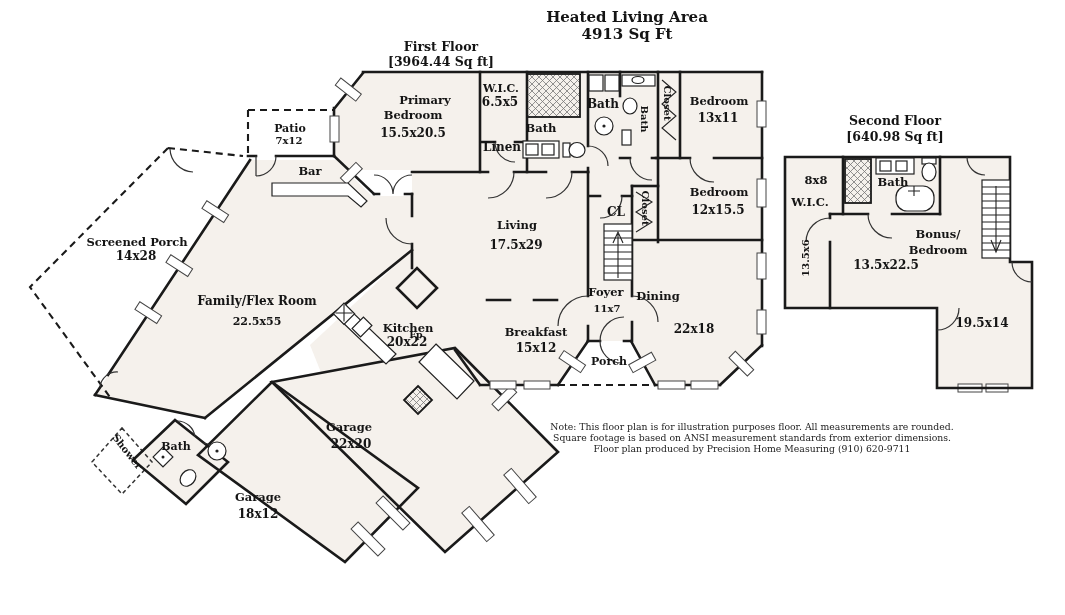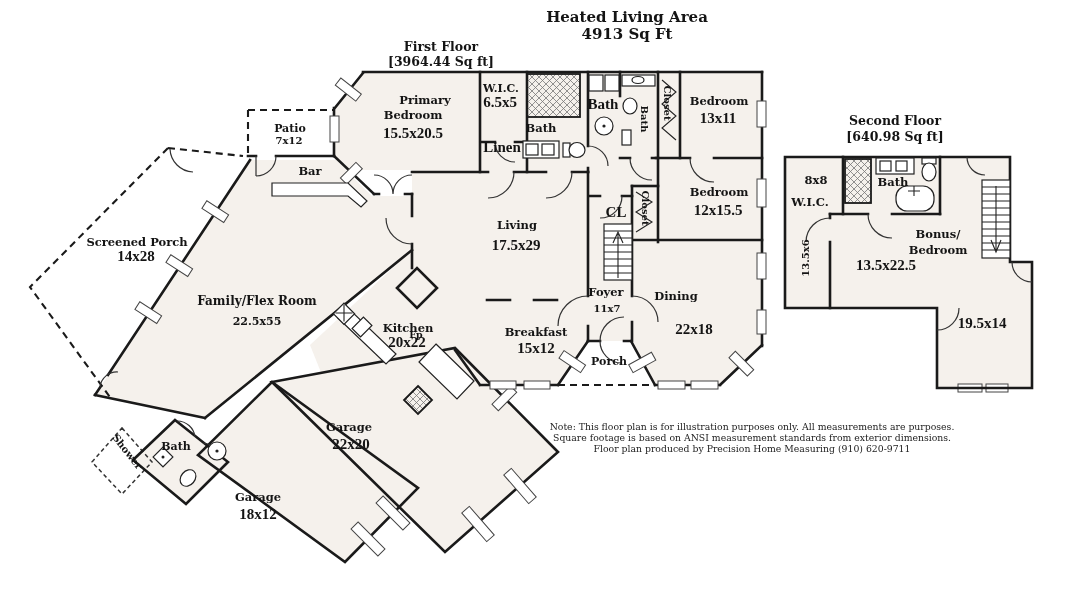--- a/index.html
+++ b/index.html
@@ -14,21 +14,21 @@
   .thin{stroke:#222;stroke-width:1.2;fill:#ffffff;}
   .thinline{stroke:#222;stroke-width:1.1;fill:none;}
   .arc{stroke:#333;stroke-width:1.2;fill:none;}
   .win{fill:#fff;stroke:#444;stroke-width:1;}
   .xhr{fill:url(#xh);stroke:#1a1a1a;stroke-width:1.8;}
   .lb{position:absolute;transform:translate(-50%,-50%);white-space:nowrap;color:var(--label_text,#141414);
       font-weight:bold;text-align:center;line-height:1;}
   .lv{transform:translate(-50%,-50%) rotate(90deg);}
   .lvu{transform:translate(-50%,-50%) rotate(-90deg);}
   .ldiag{transform:translate(-50%,-50%) rotate(52deg);}
-  .s9{font-size:9.5px;margin-top:48px;} .s10{font-size:10px;} .s105{font-size:15px;font-family:Liberation Serif, serif;} .s11{font-size:11px;}
+  .s9{font-size:9.5px;margin-top:48px;} .s10{font-size:10px;} .s105{font-size:12px;} .s11{font-size:11px;}
   .s115{font-size:11.5px;} .s12{font-size:12px;} .s125{font-size:12.5px;} .s15{font-size:15px;text-align:center;}
   .note-line{position:absolute;transform:translateX(-50%);white-space:nowrap;color:#222;
       font-size:9.3px;font-weight:normal;}
   #copyright{position:absolute;left:10px;top:572px;font-size:20px;font-weight:normal;
       color:var(--copyright_gray,#acacac);letter-spacing:1px;}
 </style>
 </head>
 <body>
 
 <div id="canvas">
@@ -245,21 +245,21 @@
   <div class="lb s115" style="left:310px;top:172px">Bar</div>
   <div class="lb s115" style="left:137px;top:243px">Screened Porch</div>
   <div class="lb s105" style="left:136px;top:256px">14x28</div>
   <div class="lb s12" style="left:257px;top:301px">Family/Flex Room</div>
   <div class="lb s11" style="left:257px;top:321px">22.5x55</div>
 
   <div class="lb s115" style="left:517px;top:226px">Living</div>
   <div class="lb s105" style="left:516px;top:245px">17.5x29</div>
   <div class="lb s115" style="left:606px;top:293px">Foyer</div>
   <div class="lb s10" style="left:607px;top:309px">11x7</div>
-  <div class="lb s115" style="left:676px;top:297px">Dining</div>
+  <div class="lb s115" style="left:658px;top:297px">Dining</div>
   <div class="lb s105" style="left:694px;top:329px">22x18</div>
   <div class="lb s115" style="left:536px;top:333px">Breakfast</div>
   <div class="lb s105" style="left:536px;top:348px">15x12</div>
   <div class="lb s115" style="left:408px;top:329px">Kitchen</div>
   <div class="lb s105" style="left:407px;top:342px">20x22</div>
   <div class="lb s9" style="left:416px;top:287px">Fp</div>
   <div class="lb s11" style="left:609px;top:361px">Porch</div>
 
   <div class="lb ldiag s10" style="left:127px;top:452px">Shower</div>
   <div class="lb s11" style="left:176px;top:446px">Bath</div>
@@ -276,19 +276,19 @@
   <div class="lb s115" style="left:810px;top:203px">W.I.C.</div>
   <div class="lb s115" style="left:893px;top:183px">Bath</div>
   <div class="lb lvu s10" style="left:806px;top:258px">13.5x6</div>
   <div class="lb s115" style="left:938px;top:235px">Bonus/</div>
   <div class="lb s115" style="left:938px;top:251px">Bedroom</div>
   <div class="lb s105" style="left:886px;top:265px">13.5x22.5</div>
   <div class="lb s105" style="left:982px;top:323px">19.5x14</div>
 </div>
 
 <div>
-  <div class="note-line" style="left:752px;top:421px">Note: This floor plan is for illustration purposes only. All measurements are purposes.</div>
+  <div class="note-line" style="left:752px;top:421px">Note: This floor plan is for illustration purposes floor. All measurements are rounded.</div>
   <div class="note-line" style="left:752px;top:432px">Square footage is based on ANSI measurement standards from exterior dimensions.</div>
   <div class="note-line" style="left:752px;top:443px">Floor plan produced by Precision Home Measuring (910) 620-9711</div>
 </div>
 
 
 </div>
 
 </body></html>

